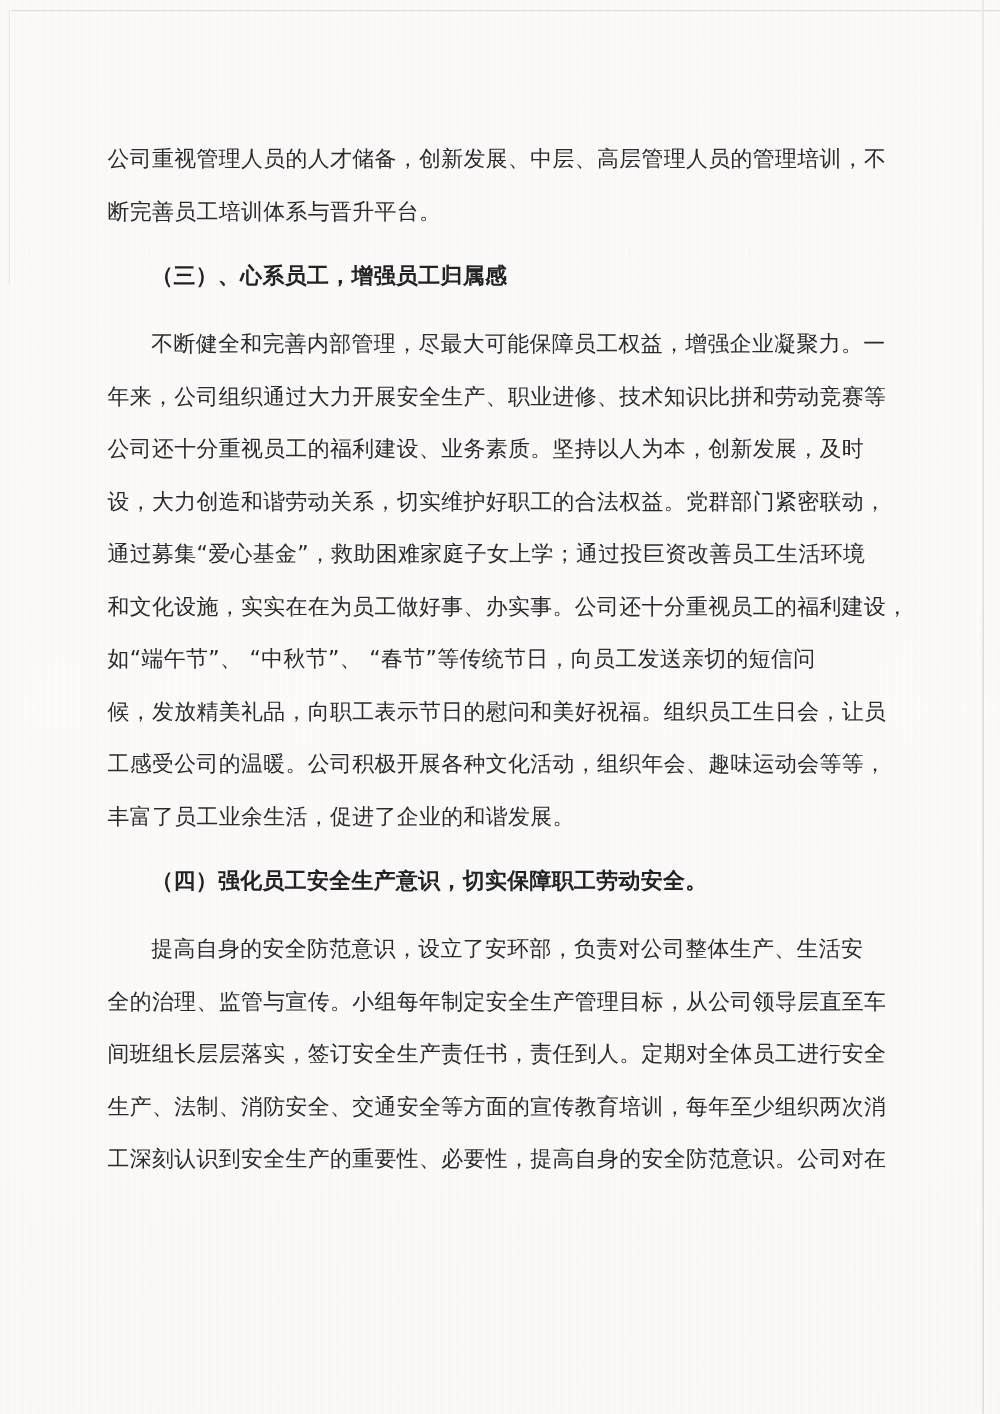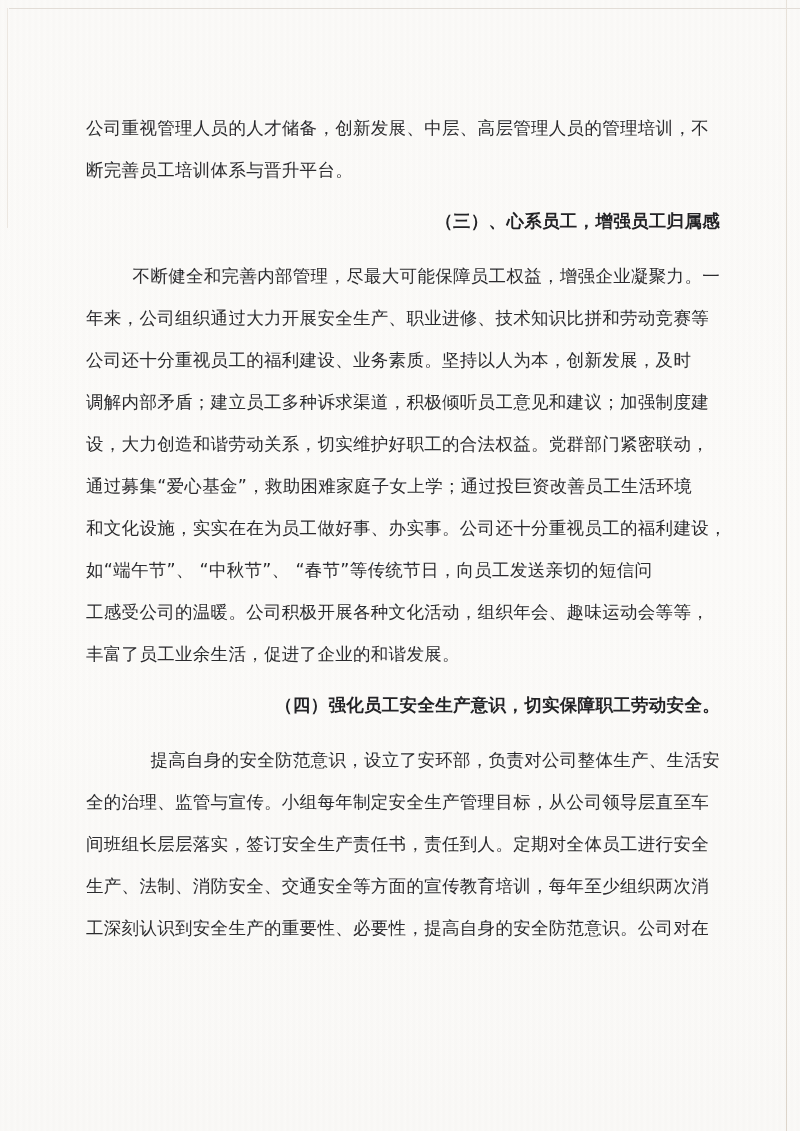--- a/index.html
+++ b/index.html
@@ -52,21 +52,20 @@
     font-size: 17.5px;
     letter-spacing: 0.3px;
   }
   .line {
     line-height: 42px;
     height: 42px;
     white-space: nowrap;
   }
   .indent {
     text-indent: 2em;
-    text-align: right;
   }
   .block.heading {
     margin-top: 9px;
     margin-bottom: 13px;
   }
   .block.heading .line {
     font-weight: bold;
     color: #232326;
   }
 </style>
@@ -82,25 +81,25 @@
       <div class="line">公司重视管理人员的人才储备，创新发展、中层、高层管理人员的管理培训，不</div>
       <div class="line">断完善员工培训体系与晋升平台。</div>
     </div>
     <div class="block heading">
       <div class="line indent">（三）、心系员工，增强员工归属感</div>
     </div>
     <div class="block paragraph">
       <div class="line indent">不断健全和完善内部管理，尽最大可能保障员工权益，增强企业凝聚力。一</div>
       <div class="line">年来，公司组织通过大力开展安全生产、职业进修、技术知识比拼和劳动竞赛等</div>
       <div class="line">公司还十分重视员工的福利建设、业务素质。坚持以人为本，创新发展，及时</div>
-      <div class="line">调解内部矛盾；建立员工多种诉求渠道，积极倾听员工意见和建议；加强制度建</div>
       <div class="line">设，大力创造和谐劳动关系，切实维护好职工的合法权益。党群部门紧密联动，</div>
       <div class="line">通过募集“爱心基金”，救助困难家庭子女上学；通过投巨资改善员工生活环境</div>
       <div class="line">和文化设施，实实在在为员工做好事、办实事。公司还十分重视员工的福利建设，</div>
       <div class="line">如“端午节”、 “中秋节”、 “春节”等传统节日，向员工发送亲切的短信问</div>
+      <div class="line">候，发放精美礼品，向职工表示节日的慰问和美好祝福。组织员工生日会，让员</div>
       <div class="line">工感受公司的温暖。公司积极开展各种文化活动，组织年会、趣味运动会等等，</div>
       <div class="line">丰富了员工业余生活，促进了企业的和谐发展。</div>
     </div>
     <div class="block heading">
       <div class="line indent">（四）强化员工安全生产意识，切实保障职工劳动安全。</div>
     </div>
     <div class="block paragraph">
       <div class="line indent">提高自身的安全防范意识，设立了安环部，负责对公司整体生产、生活安</div>
       <div class="line">全的治理、监管与宣传。小组每年制定安全生产管理目标，从公司领导层直至车</div>
       <div class="line">间班组长层层落实，签订安全生产责任书，责任到人。定期对全体员工进行安全</div>

